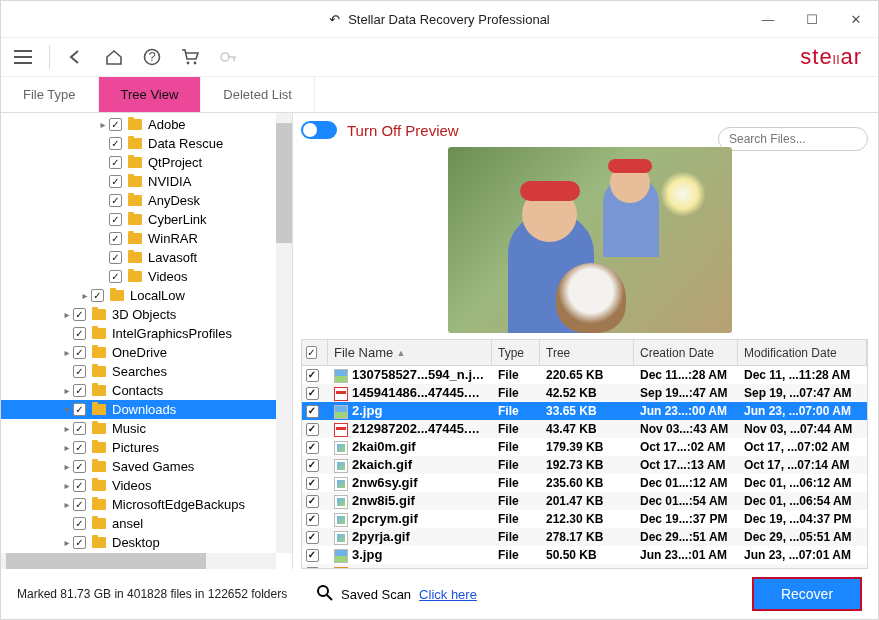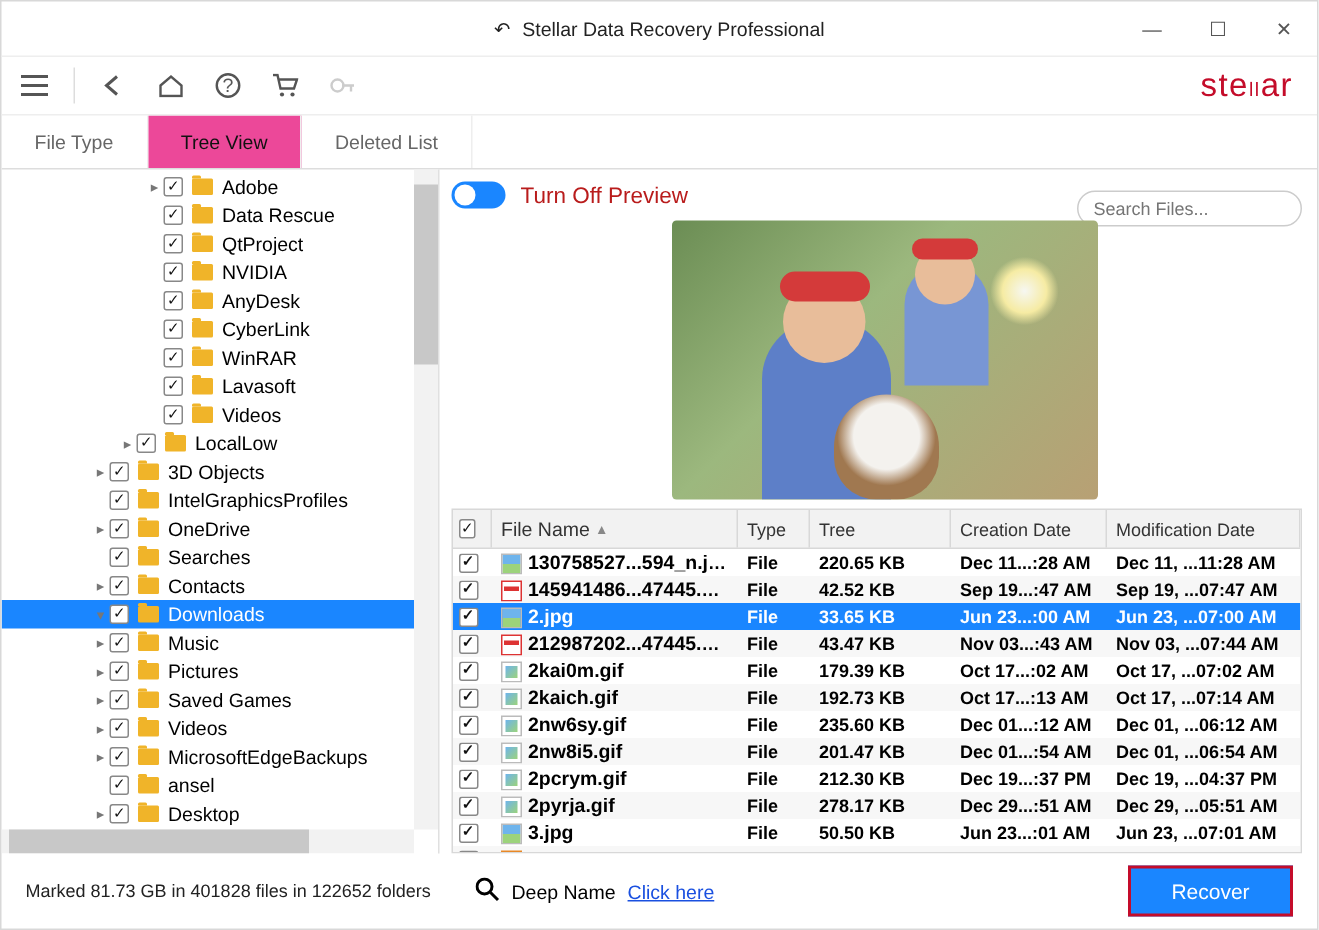--- a/index.html
+++ b/index.html
@@ -454,17 +454,17 @@
   </div>
 </div>
 
 <div class="footer">
   <div class="status">Marked 81.73 GB in 401828 files in 122652 folders</div>
   <div class="deep">
     <span><svg width="16" height="16">
           <circle cx="6" cy="6" r="5" fill="none" stroke="#000" stroke-width="2"></circle>
           <path d="M10 10l5 5" stroke="#000" stroke-width="2"></path>
         </svg></span>
-    <span>Deep Name</span>
+    <span>Saved Scan</span>
     <a>Click here</a>
   </div>
   <div class="recover">Recover</div>
 </div>
 
 </body></html>

